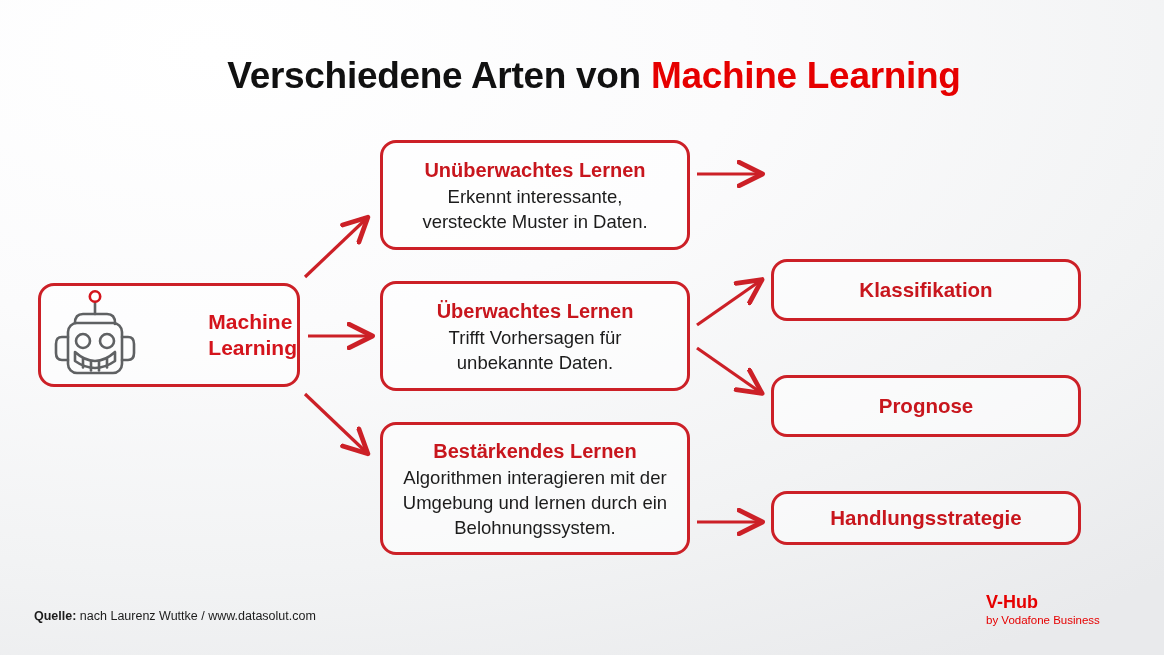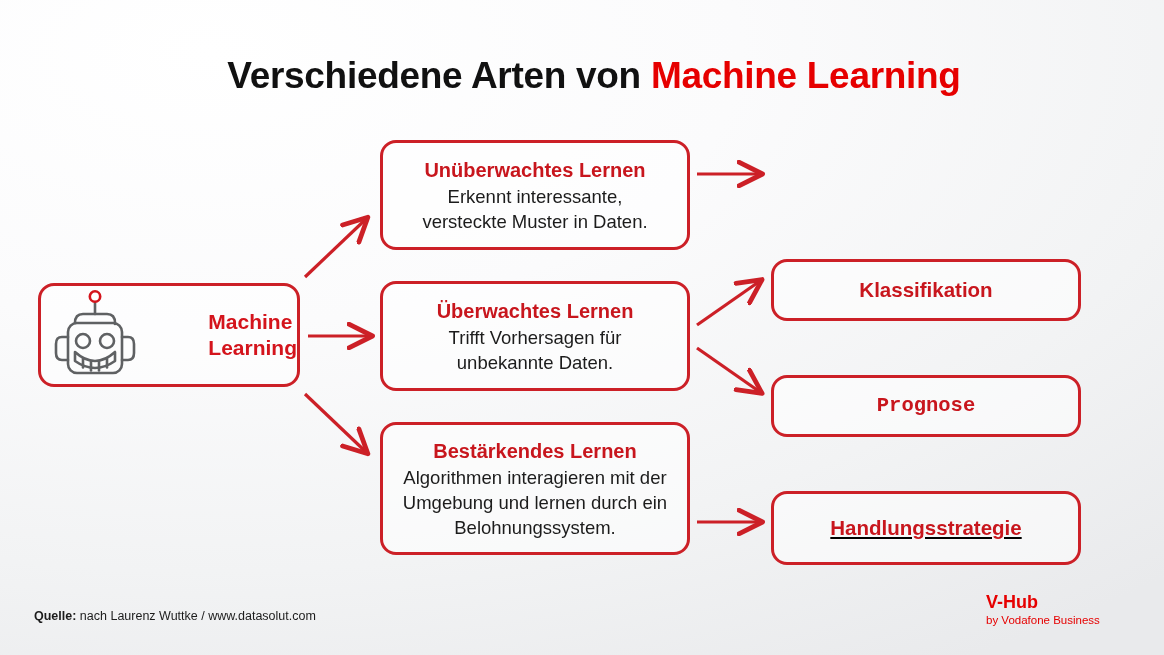--- a/index.html
+++ b/index.html
@@ -102,22 +102,22 @@
   }
 
   
   #node-unsupervised { left: 380px; top: 140px;  width: 310px; height: 110px; }
   #node-supervised   { left: 380px; top: 281px;  width: 310px; height: 110px; }
   #node-reinforce    { left: 380px; top: 422px;  width: 310px; height: 133px; }
 
   
   #leaf-clustering   { left: 771px; top: 143px; width: 310px; height: 62px; }
   #leaf-klassifikation { left: 771px; top: 259px; width: 310px; height: 62px; }
-  #leaf-prognose     { left: 771px; top: 375px; width: 310px; height: 62px; font-family: Liberation Mono, monospace; }
-  #leaf-handlung     { left: 771px; top: 491px; width: 310px; height: 74px; text-decoration: underline; }
+  #leaf-prognose     { left: 771px; top: 375px; width: 310px; height: 62px; }
+  #leaf-handlung     { left: 771px; top: 491px; width: 310px; height: 54px; }
 
   
   #arrows {
     position: absolute;
     left: 0; top: 0;
     width: 1164px; height: 655px;
     pointer-events: none;
   }
 
   

